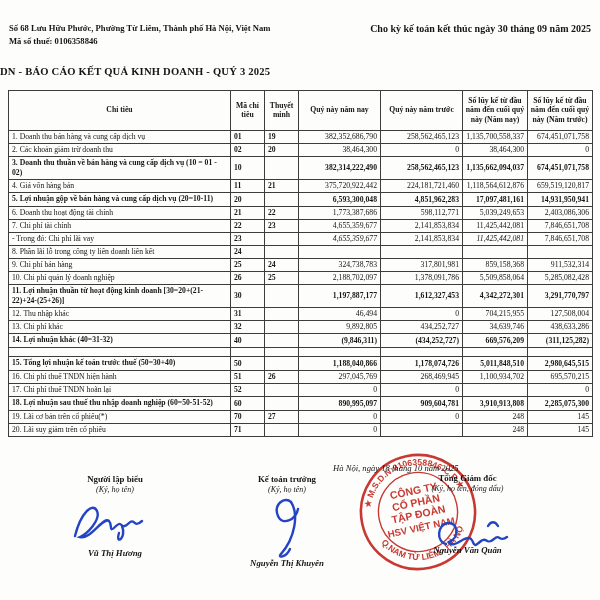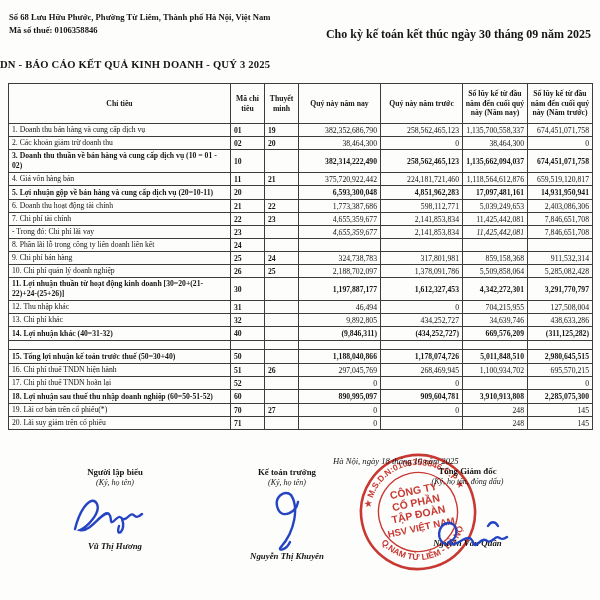--- a/index.html
+++ b/index.html
@@ -3,23 +3,23 @@
 <meta charset="utf-8">
 <style>
   * { margin:0; padding:0; box-sizing:border-box; }
   html,body { width:600px; height:600px; }
   body { background:#efeeeb; font-family:"Liberation Serif", serif; }
   .page {
     position:relative; width:600px; height:600px;
     background:#fdfdfc; color:#151515; overflow:hidden;
   }
   
-  .doc-header { display:flex; justify-content:space-between; padding:6px 9px 0 9px;align-items:center; }
+  .doc-header { display:flex; justify-content:space-between; padding:22px 9px 0 9px; }
   .dh-left { font-weight:bold; font-size:8.6px; line-height:1.55; }
-  .dh-right { font-weight:bold; font-size:12px; white-space:nowrap; padding-top:1px;margin-top:20px; }
+  .dh-right { font-weight:bold; font-size:10px; white-space:nowrap; padding-top:1px; }
   .doc-title { font-weight:bold; font-size:10.6px; margin-top:17px; letter-spacing:.2px; }
   
   table { border-collapse:collapse; table-layout:fixed; width:584px; margin:13px 8px 0 8px; font-size:7.7px; }
   col.c1{width:222px} col.c2{width:34px} col.c3{width:34px}
   col.c4{width:82px} col.c5{width:82px} col.c6{width:65px} col.c7{width:65px}
   th, td { border:1px solid #3c3c3c; padding:1px 3px; vertical-align:middle; }
   thead th { font-weight:bold; text-align:center; font-size:7.7px; height:40px; line-height:1.25; padding:2px; }
   td.c-label { text-align:left; line-height:1.3;margin-top:20px; }
   td.c-code, td.c-note { text-align:left; font-weight:bold; }
   td.c-num { text-align:right; }

